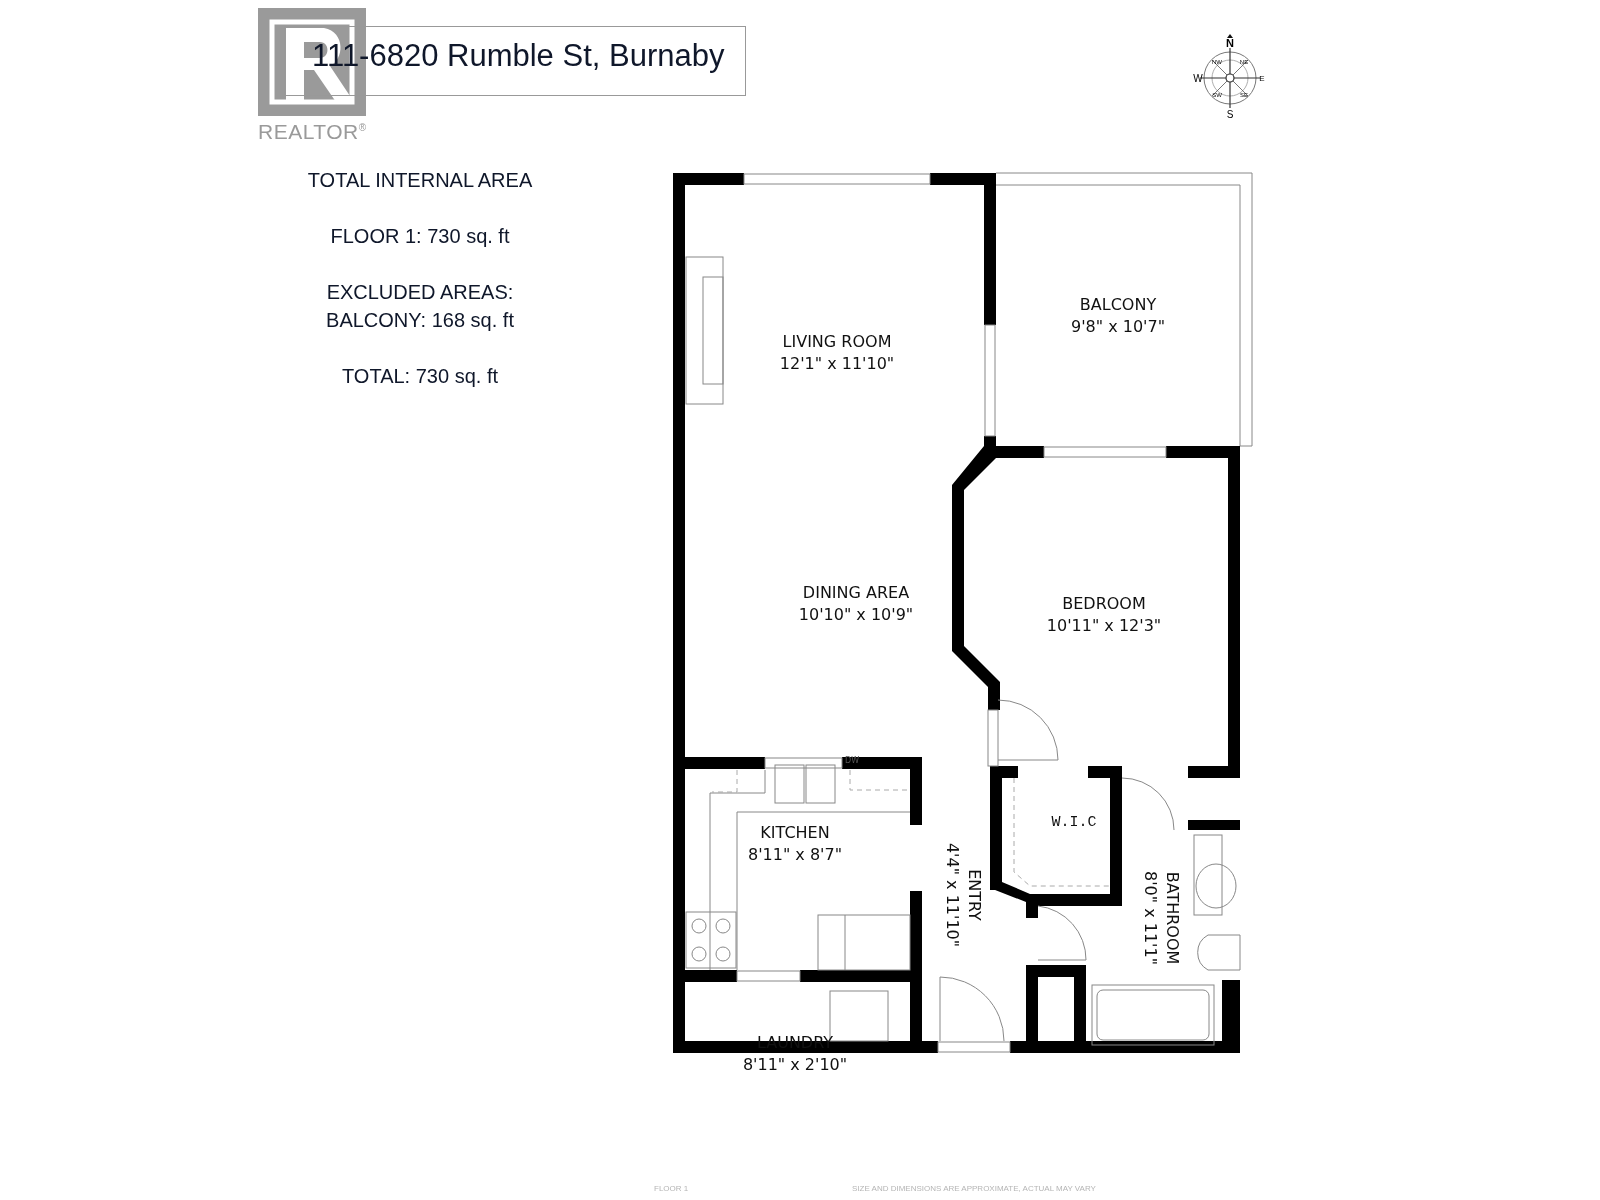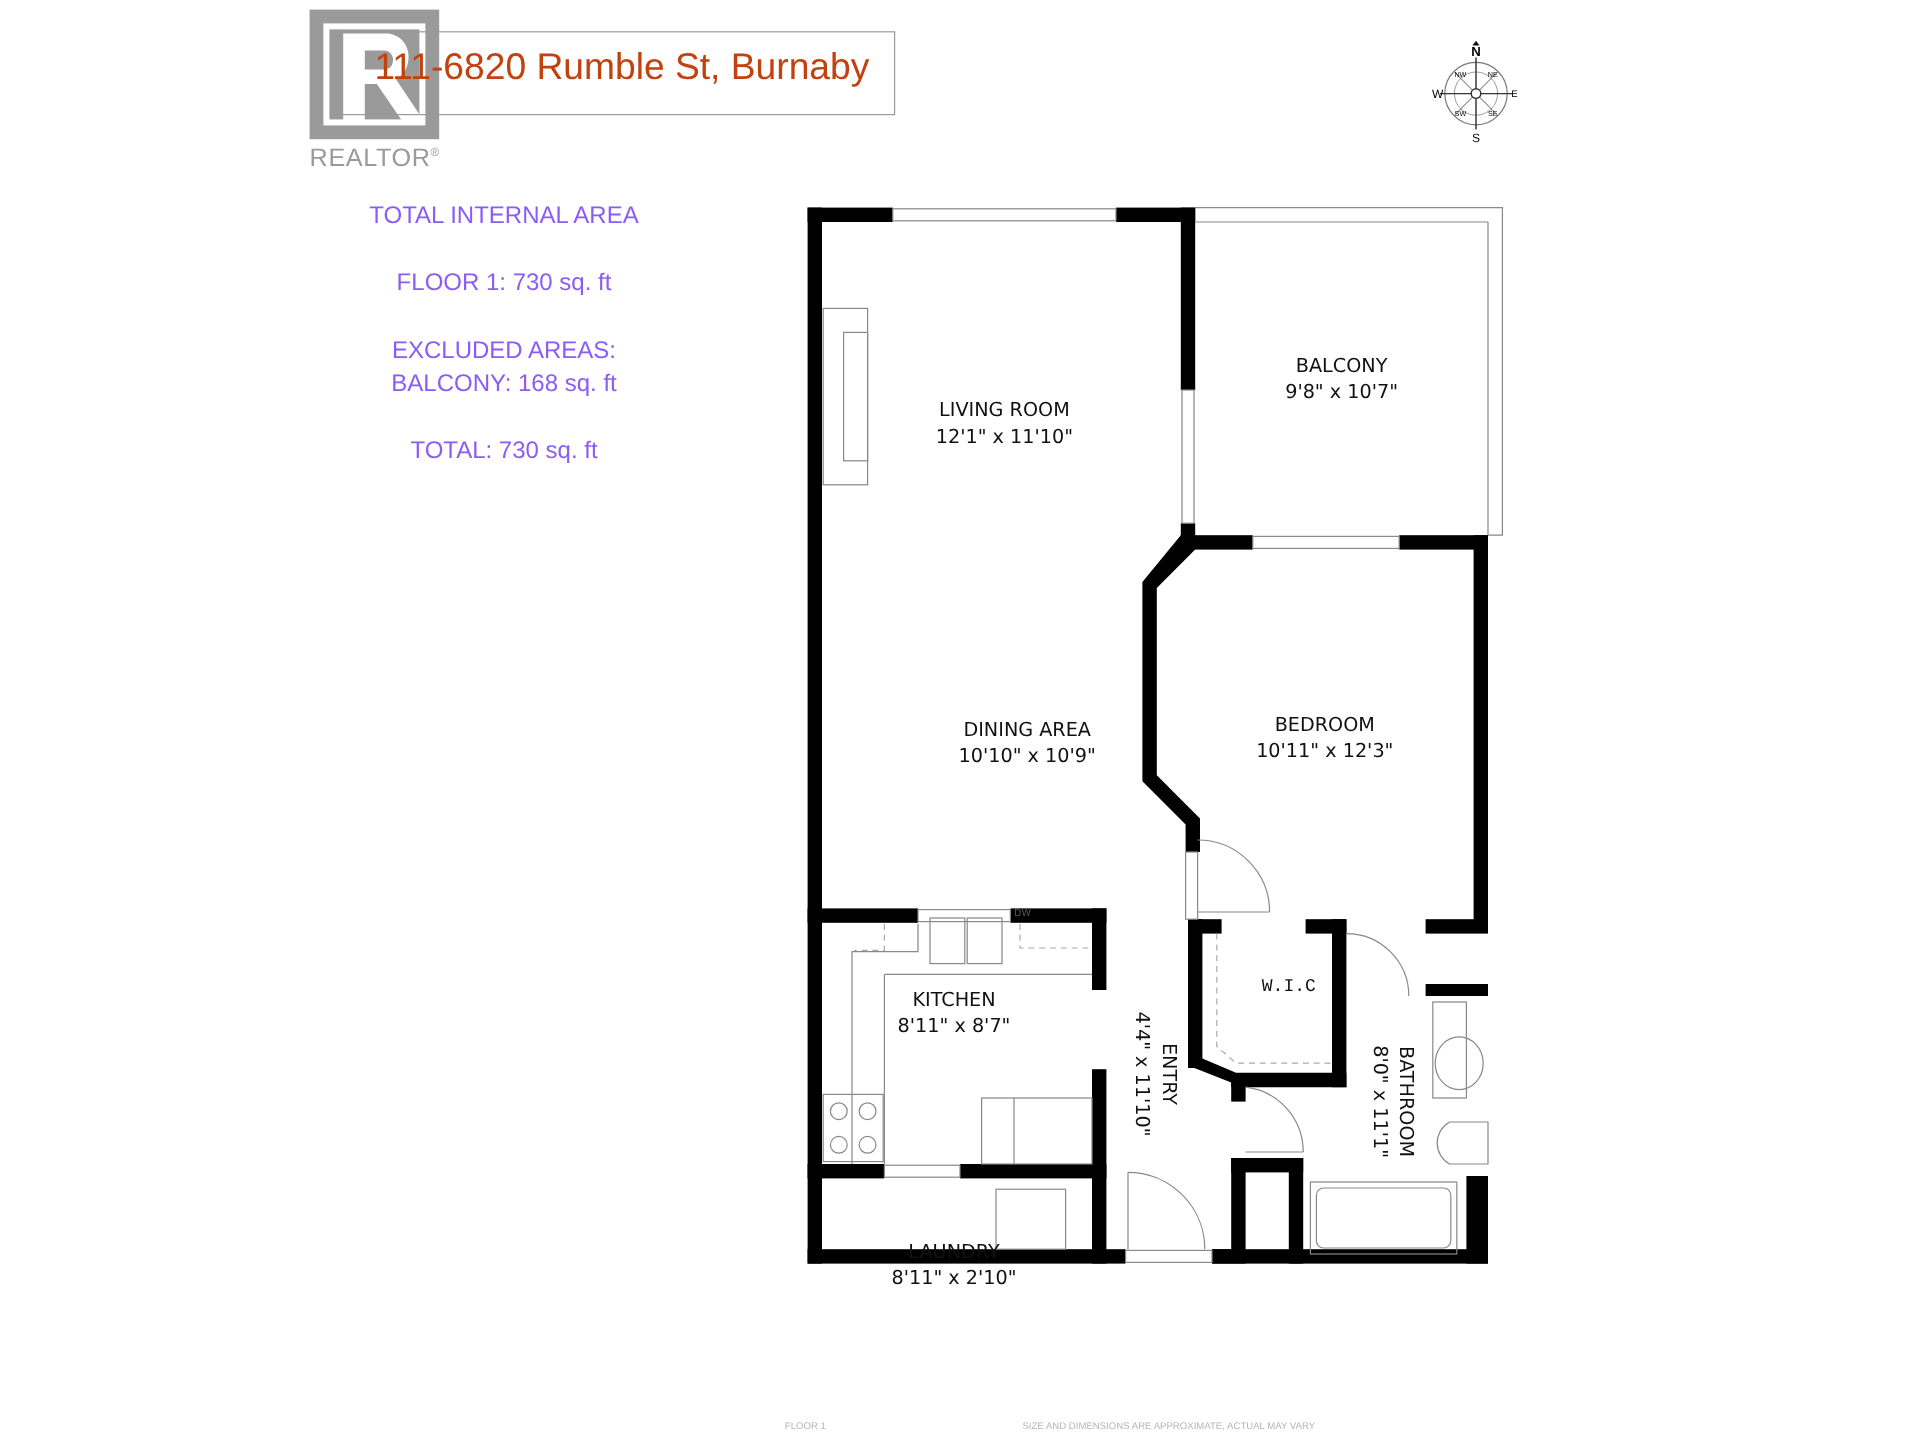--- a/index.html
+++ b/index.html
@@ -2,22 +2,22 @@
 <html><head>
   <meta charset="utf-8">
   <style>
     html, body { margin: 0; padding: 0; background: #ffffff; }
     body { width: 1600px; height: 1200px; position: relative; overflow: hidden; font-family: "DejaVu Sans", sans-serif; color: #111; }
     .logo { position: absolute; left: 258px; top: 8px; width: 108px; height: 108px; background: #9a9a9a; }
     .logo svg { position: absolute; left: 0; top: 0; }
     .logo-word { position: absolute; left: 258px; top: 120px; font-family: "Liberation Sans", sans-serif; font-size: 21px; color: #9a9a9a; letter-spacing: 0.5px; }
     .logo-word sup { font-size: 10px; }
     .title-box { position: absolute; left: 284px; top: 26px; width: 462px; height: 70px; border: 1px solid #999; box-sizing: border-box; }
-    .title-text { position: absolute; left: 312px; top: 38px; font-family: "Liberation Sans", sans-serif; font-size: 31px; color: #c2410c; white-space: nowrap; }
-    .area-summary { position: absolute; left: 300px; top: 166px; width: 240px; text-align: center; font-family: "Liberation Sans", sans-serif; font-size: 20px; line-height: 28px; color: #8b5cf6; }
+    .title-text { position: absolute; left: 312px; top: 38px; font-family: "Liberation Sans", sans-serif; font-size: 31px; color: #0f172a; white-space: nowrap; }
+    .area-summary { position: absolute; left: 300px; top: 166px; width: 240px; text-align: center; font-family: "Liberation Sans", sans-serif; font-size: 20px; line-height: 28px; color: #0f172a; }
     .area-summary .gap { height: 28px; }
     .area-summary .bold { font-weight: normal; }
     .compass { position: absolute; left: 1192px; top: 34px; }
     .plan { position: absolute; left: 0; top: 0; }
     .room-label { position: absolute; text-align: center; font-family: "DejaVu Sans", sans-serif; font-size: 16px; line-height: 22px; color: #111; white-space: nowrap; transform: translate(-50%, -50%); }
     .room-label.vertical { transform: translate(-50%, -50%) rotate(90deg); }
     .room-label.wic { font-family: Liberation Mono, monospace; font-size: 15px; }
     .footer-left, .footer-right { position: absolute; top: 1184px; font-family: "Liberation Sans", sans-serif; font-size: 8px; color: #b5b5b5; }
     .footer-left { left: 630px; padding-left: 24px; }
     .footer-right { left: 852px; }
@@ -169,21 +169,21 @@
 </svg>
 
 <div class="room-label" style="left:837px; top:333px;margin-top:20px;">
   <div>LIVING ROOM</div>
   <div>12'1" x 11'10"</div>
 </div>
 <div class="room-label" style="left:1118px; top:316px;">
   <div>BALCONY</div>
   <div>9'8" x 10'7"</div>
 </div>
-<div class="room-label" style="left:856px; top:619px;">
+<div class="room-label" style="left:856px; top:604px;">
   <div>DINING AREA</div>
   <div>10'10" x 10'9"</div>
 </div>
 <div class="room-label" style="left:1104px; top:615px;">
   <div>BEDROOM</div>
   <div>10'11" x 12'3"</div>
 </div>
 <div class="room-label" style="left:795px; top:844px;text-align:center;">
   <div>KITCHEN</div>
   <div>8'11" x 8'7"</div>

